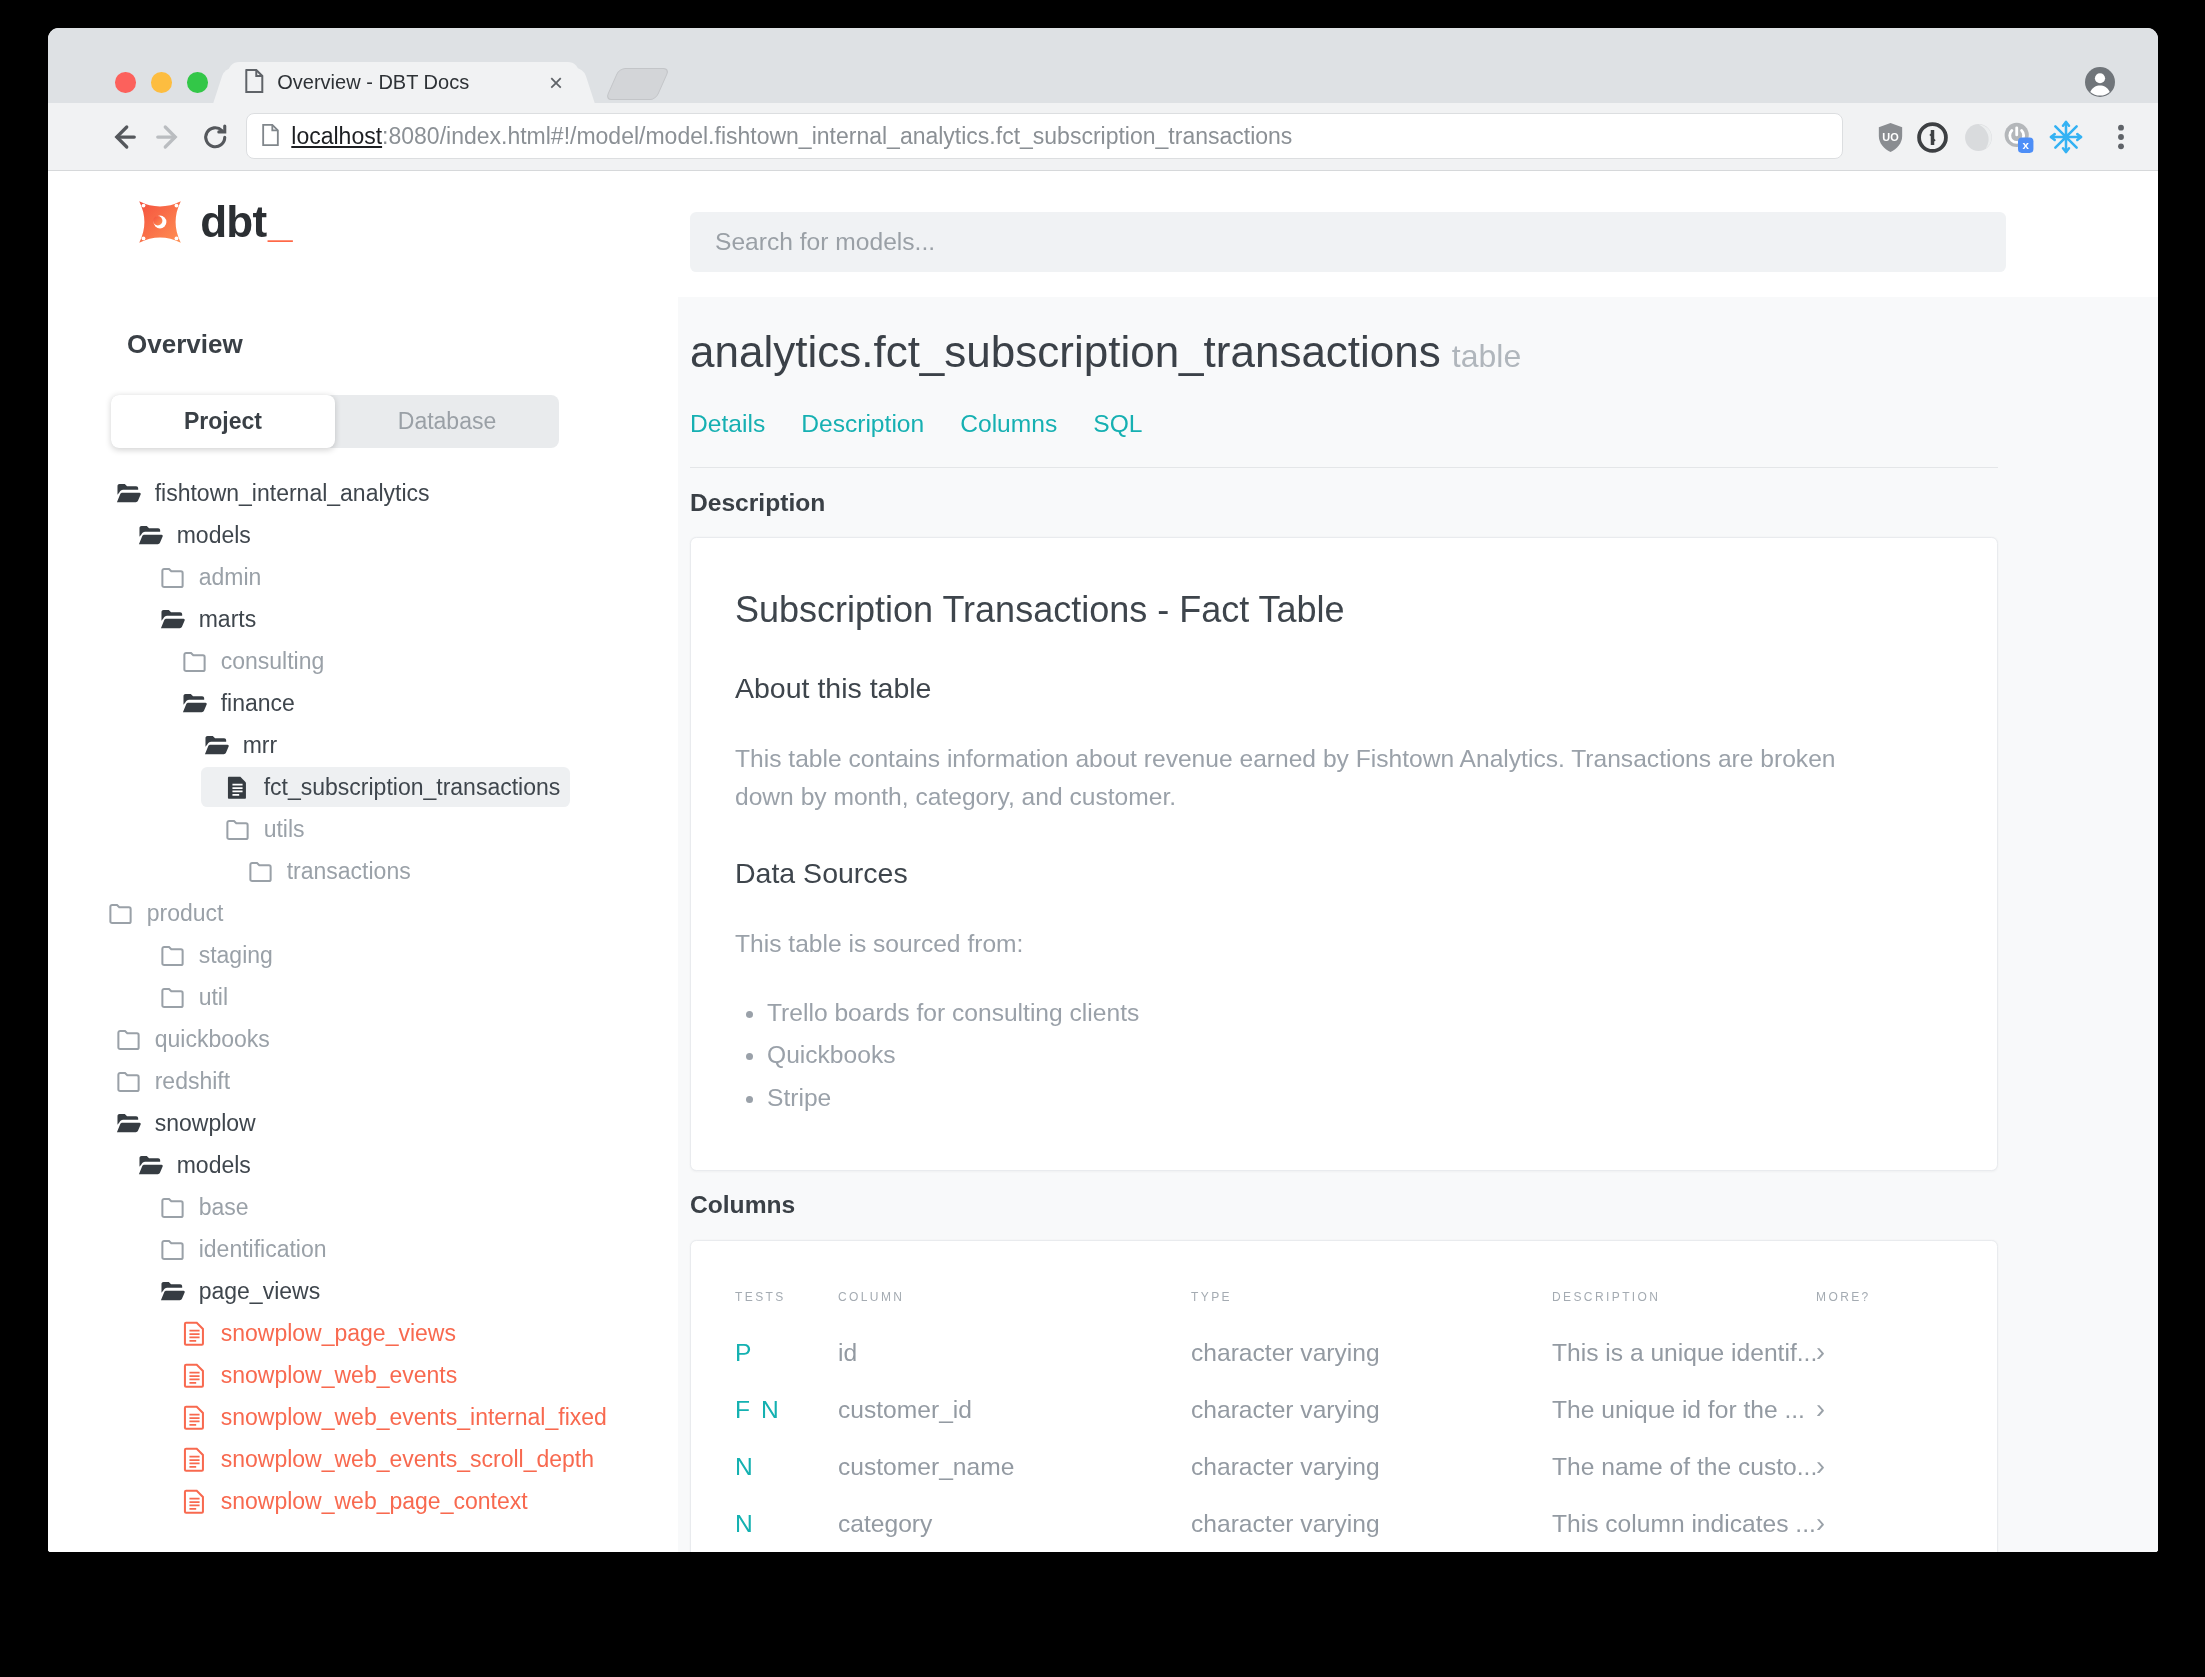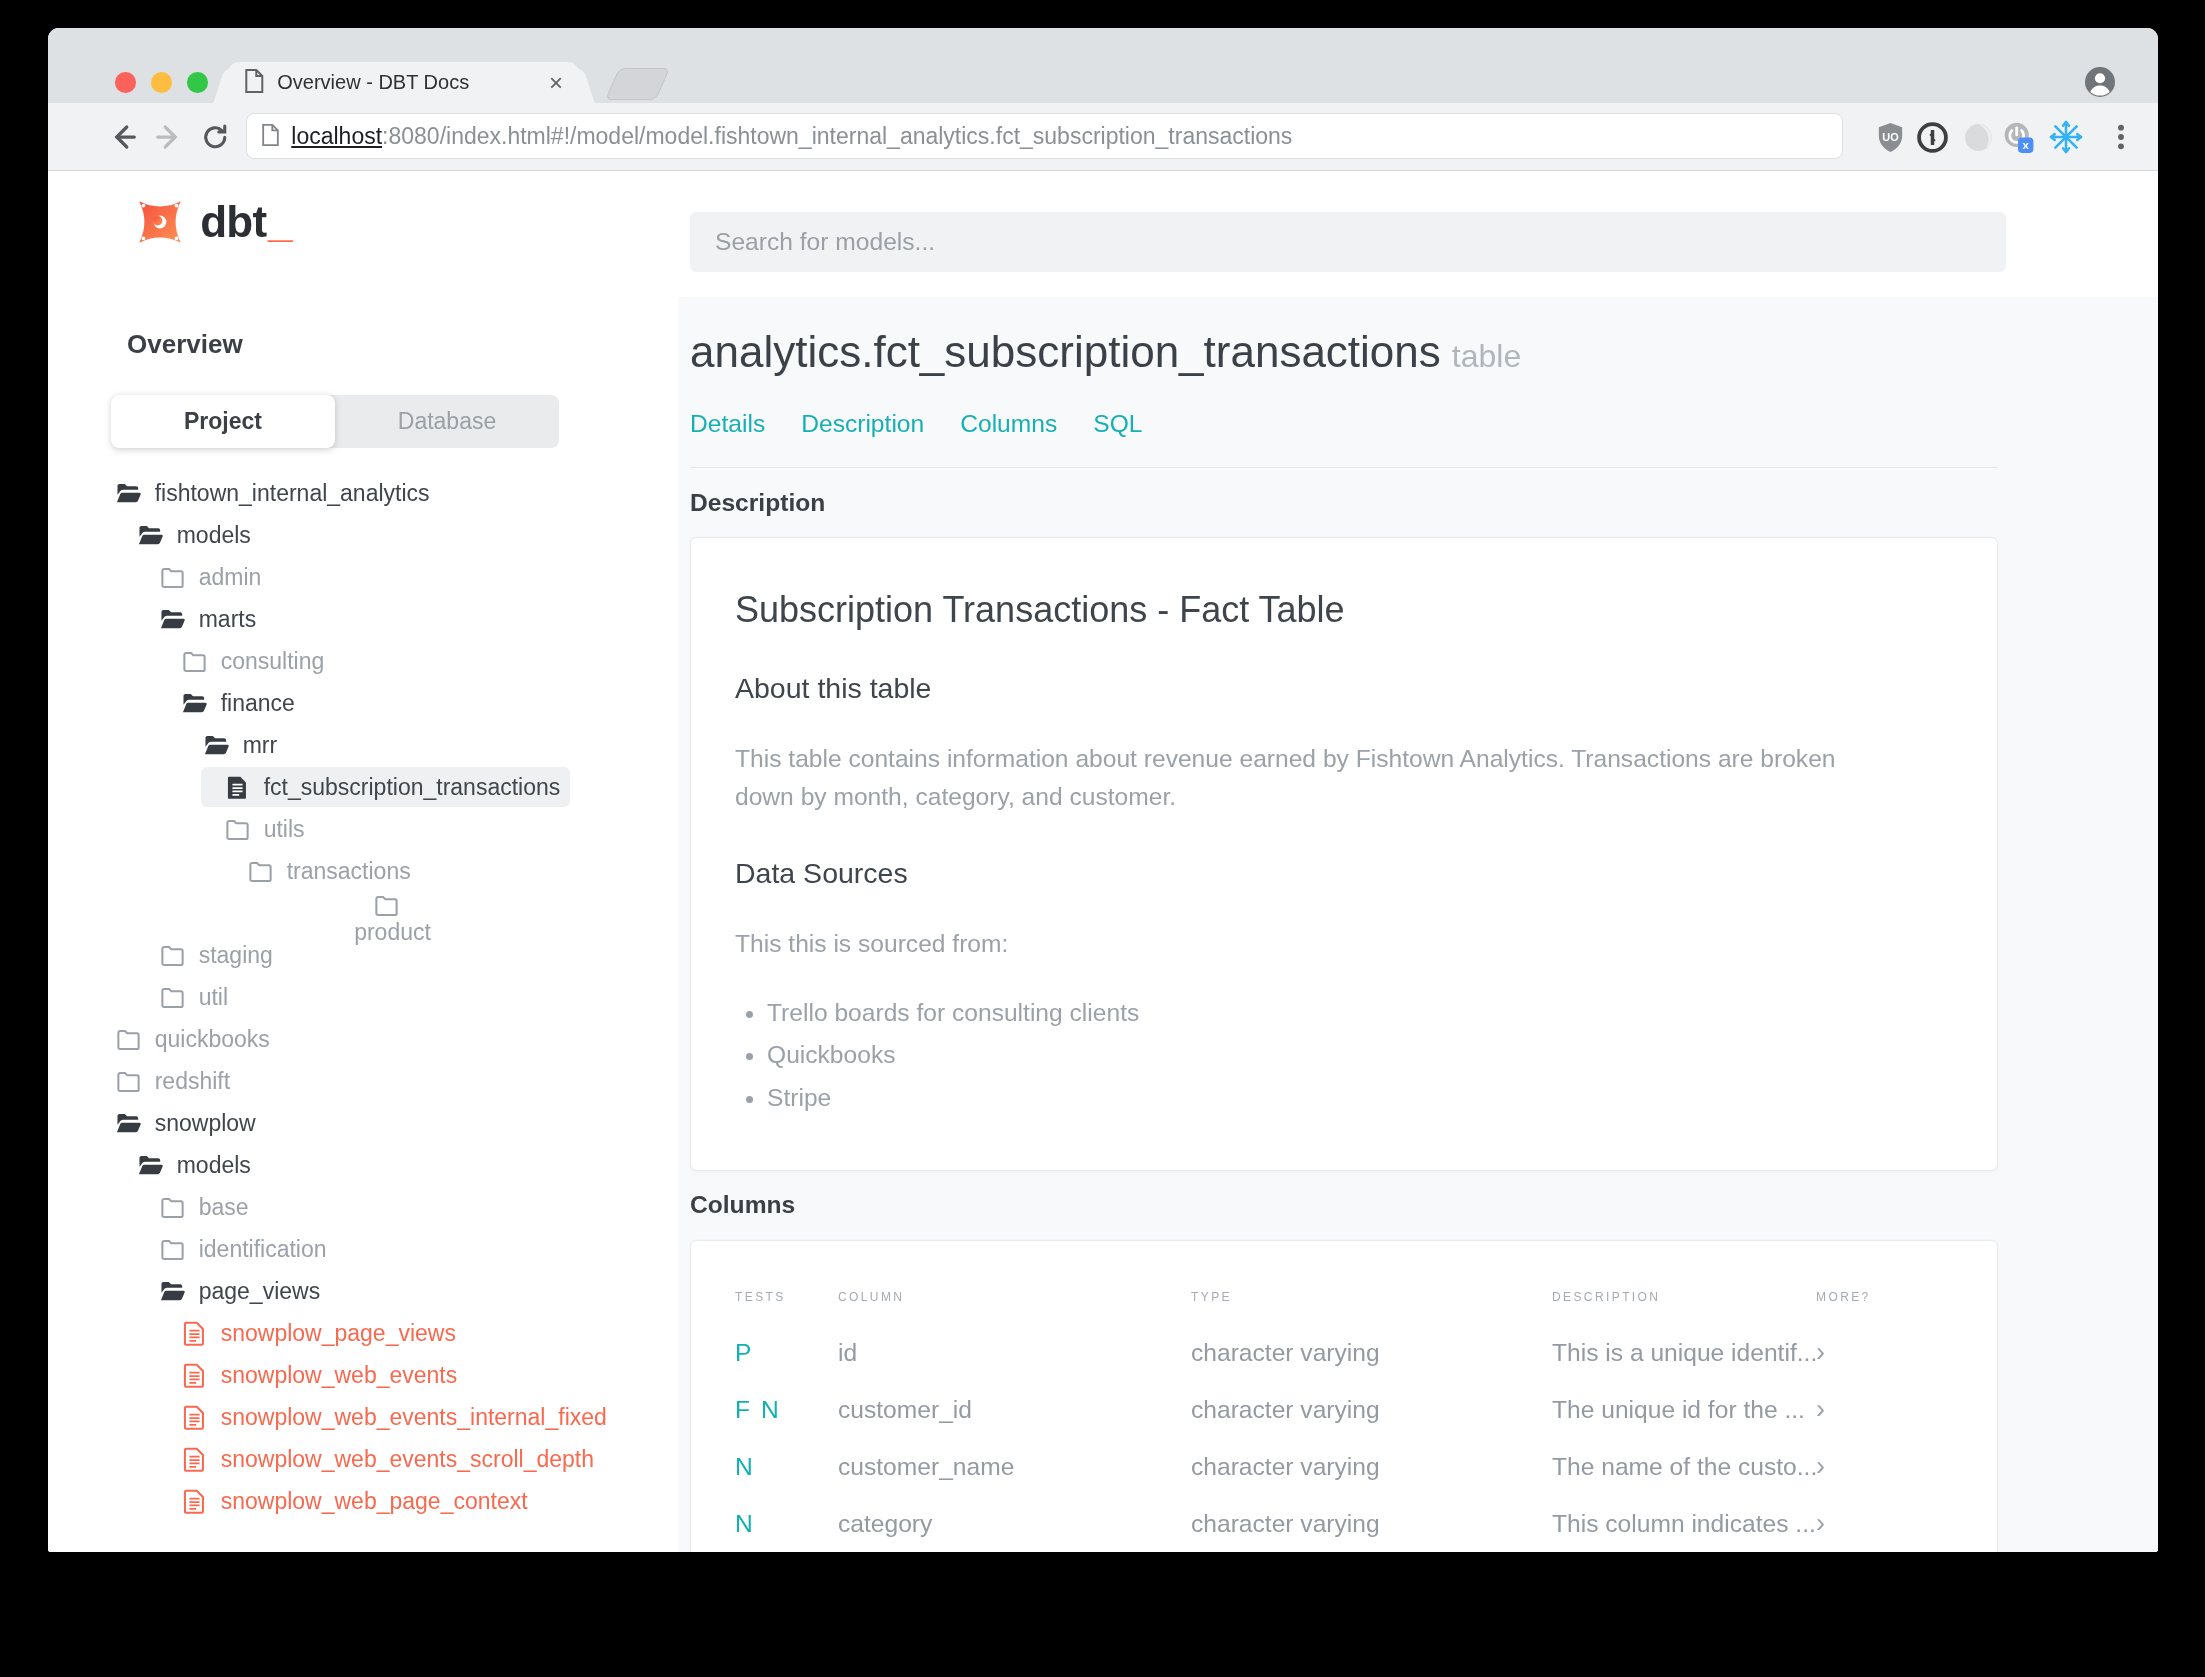--- a/index.html
+++ b/index.html
@@ -338,21 +338,21 @@
                 <span class="tlabel">utils</span>
               </div>
               <div class="trow muted" style="padding-left: 155px; margin-left: 44px;">
                 <span class="ticon">
                   <svg viewBox="0 0 24 24">
                     <path d="M3 19V6c0-.8.7-1.5 1.5-1.5h4.4l2 2h8.6c.8 0 1.5.7 1.5 1.5v11c0 .8-.7 1.5-1.5 1.5h-15C3.7 20.5 3 19.8 3 19z" fill="none" stroke="#9aa1a8" stroke-width="1.8"></path>
                   </svg>
                 </span>
                 <span class="tlabel">transactions</span>
               </div>
-              <div class="trow muted" style="padding-left: 59px; flex-direction: column;">
+              <div class="trow muted" style="padding-left: 59px;">
                 <span class="ticon">
                   <svg viewBox="0 0 24 24">
                     <path d="M3 19V6c0-.8.7-1.5 1.5-1.5h4.4l2 2h8.6c.8 0 1.5.7 1.5 1.5v11c0 .8-.7 1.5-1.5 1.5h-15C3.7 20.5 3 19.8 3 19z" fill="none" stroke="#9aa1a8" stroke-width="1.8"></path>
                   </svg>
                 </span>
                 <span class="tlabel">product</span>
               </div>
               <div class="trow muted" style="padding-left: 111px;">
                 <span class="ticon">
                   <svg viewBox="0 0 24 24">
@@ -488,21 +488,21 @@
 
           <div class="divider"></div>
 
           <div class="seclabel">Description</div>
 
           <div class="card">
             <h2>Subscription Transactions - Fact Table</h2>
             <h3>About this table</h3>
             <p>This table contains information about revenue earned by Fishtown Analytics. Transactions are broken down by month, category, and customer.</p>
             <h3>Data Sources</h3>
-            <p>This this is sourced from:</p>
+            <p>This table is sourced from:</p>
             <ul id="sources-list">
                 <li>Trello boards for consulting clients</li>
                 <li>Quickbooks</li>
                 <li>Stripe</li>
               </ul>
           </div>
 
           <div class="seclabel">Columns</div>
 
           <div class="card cols-card">

